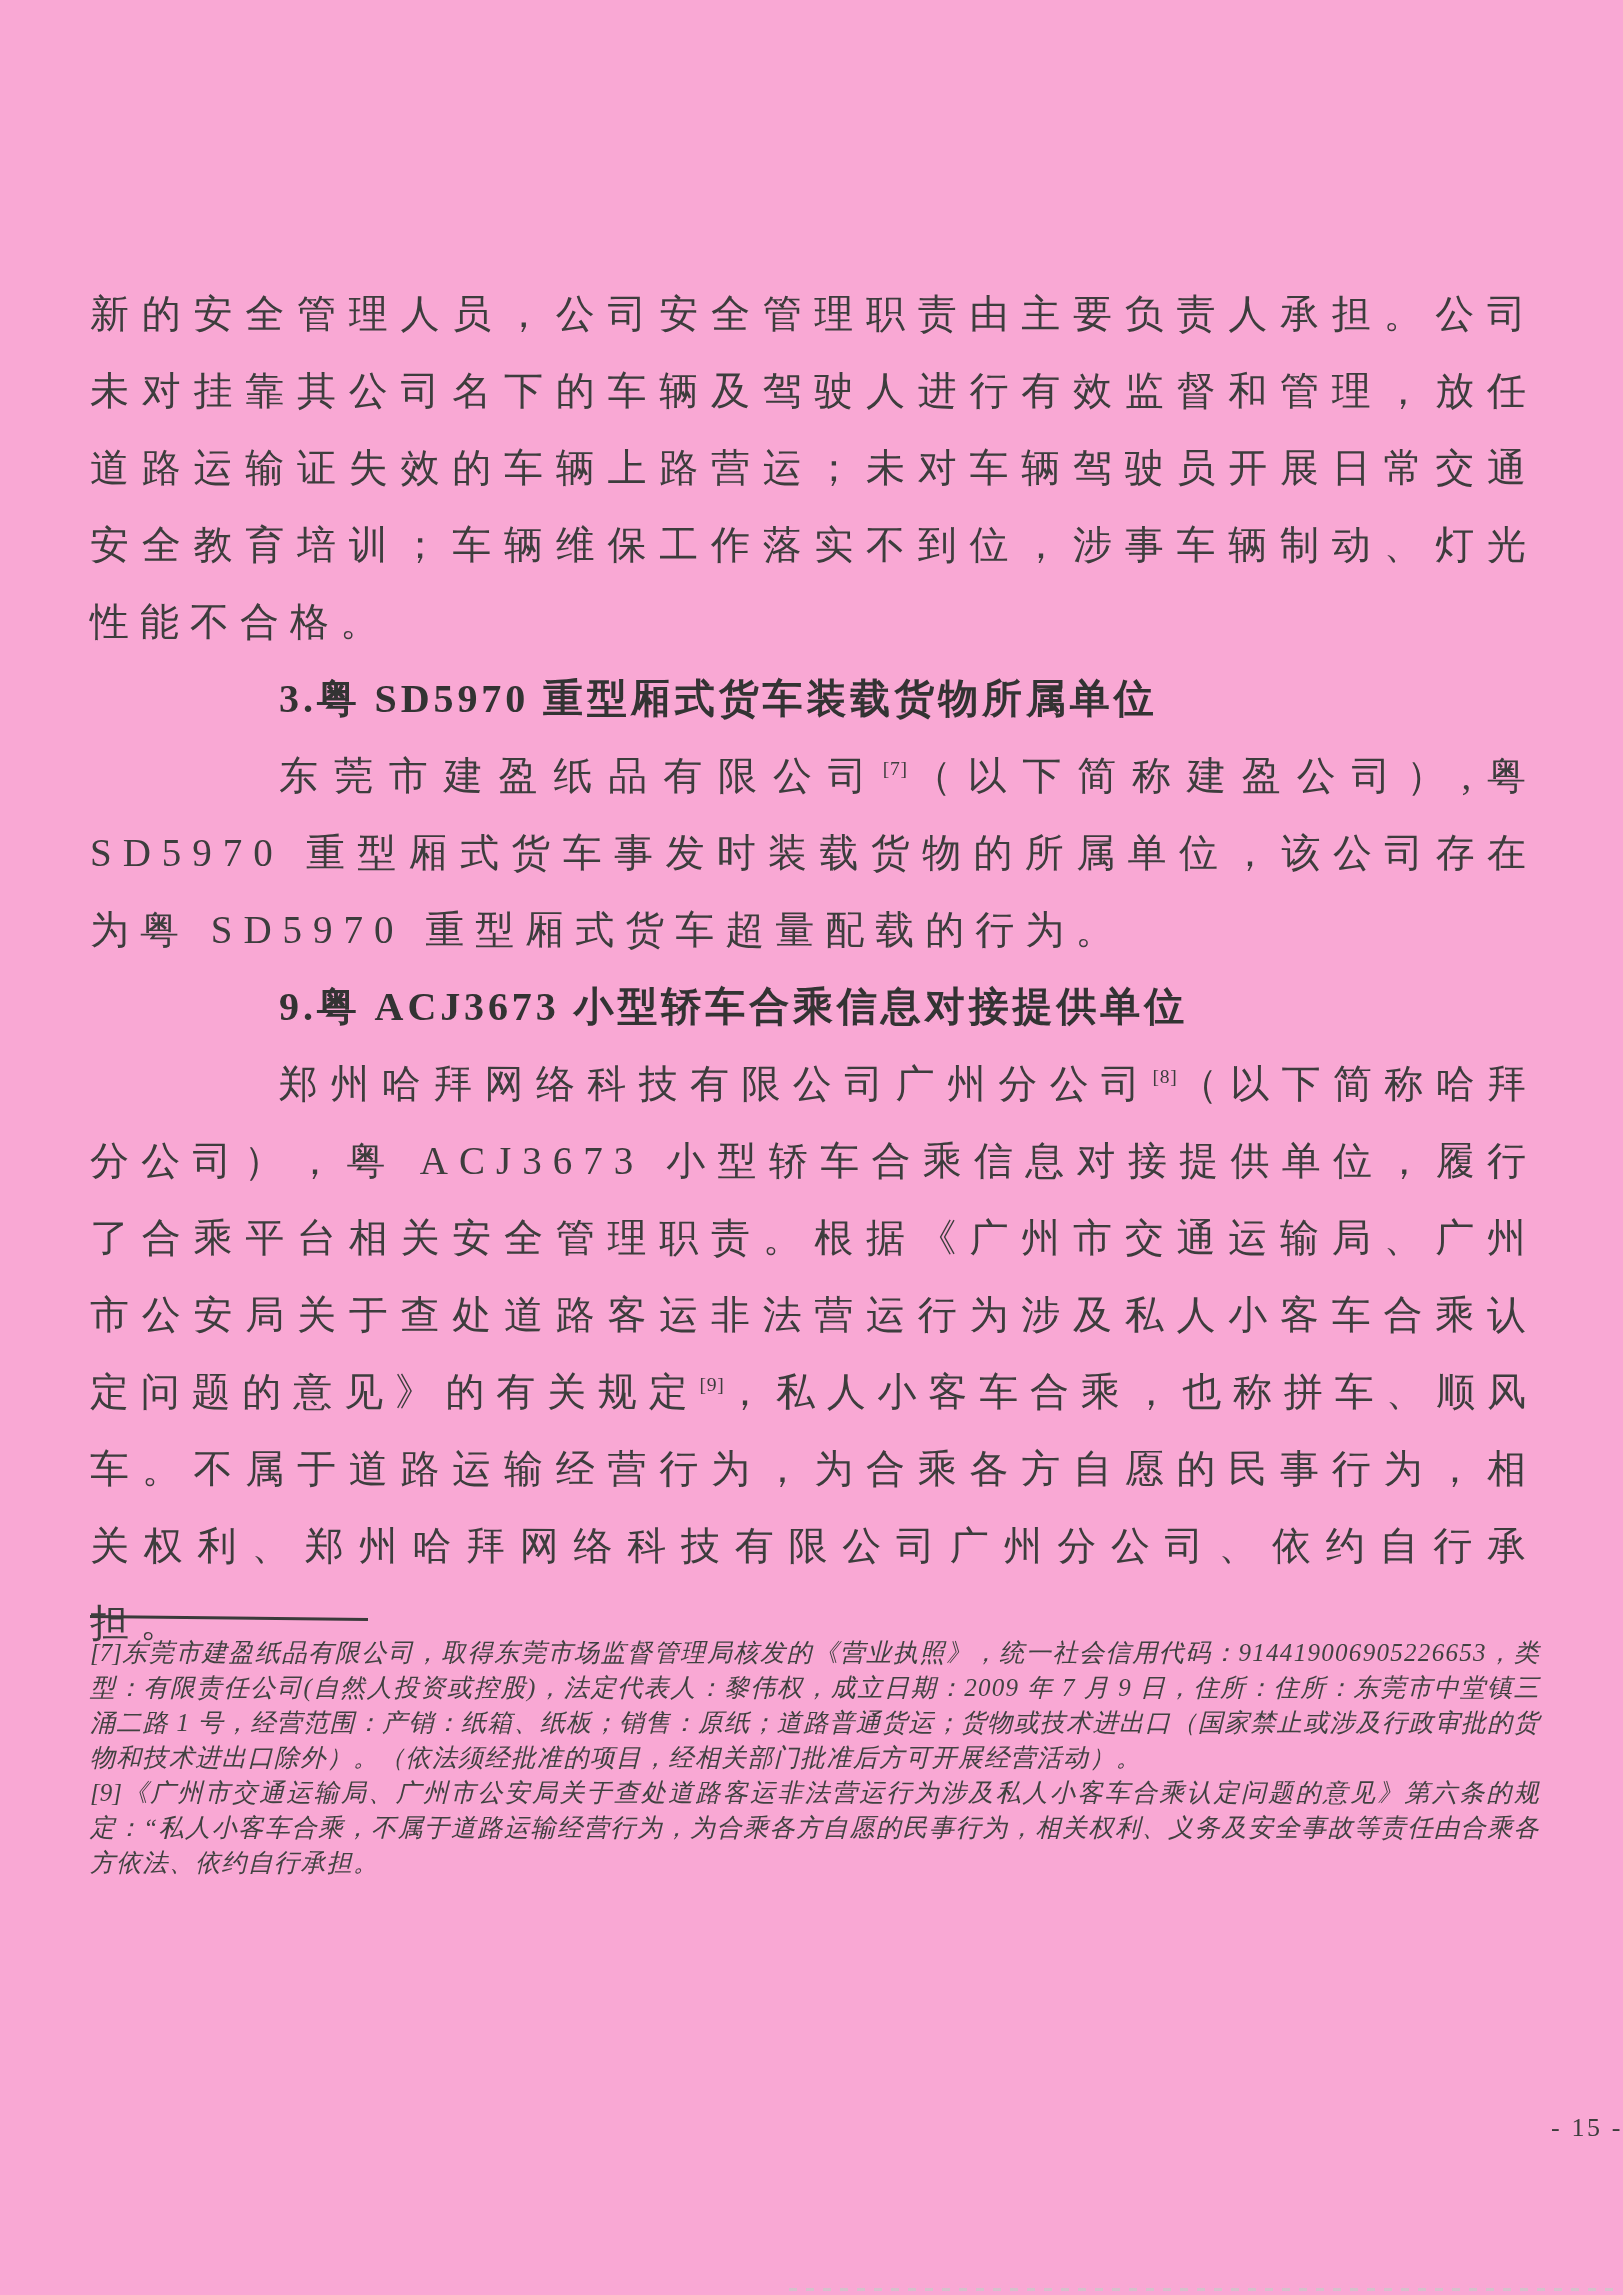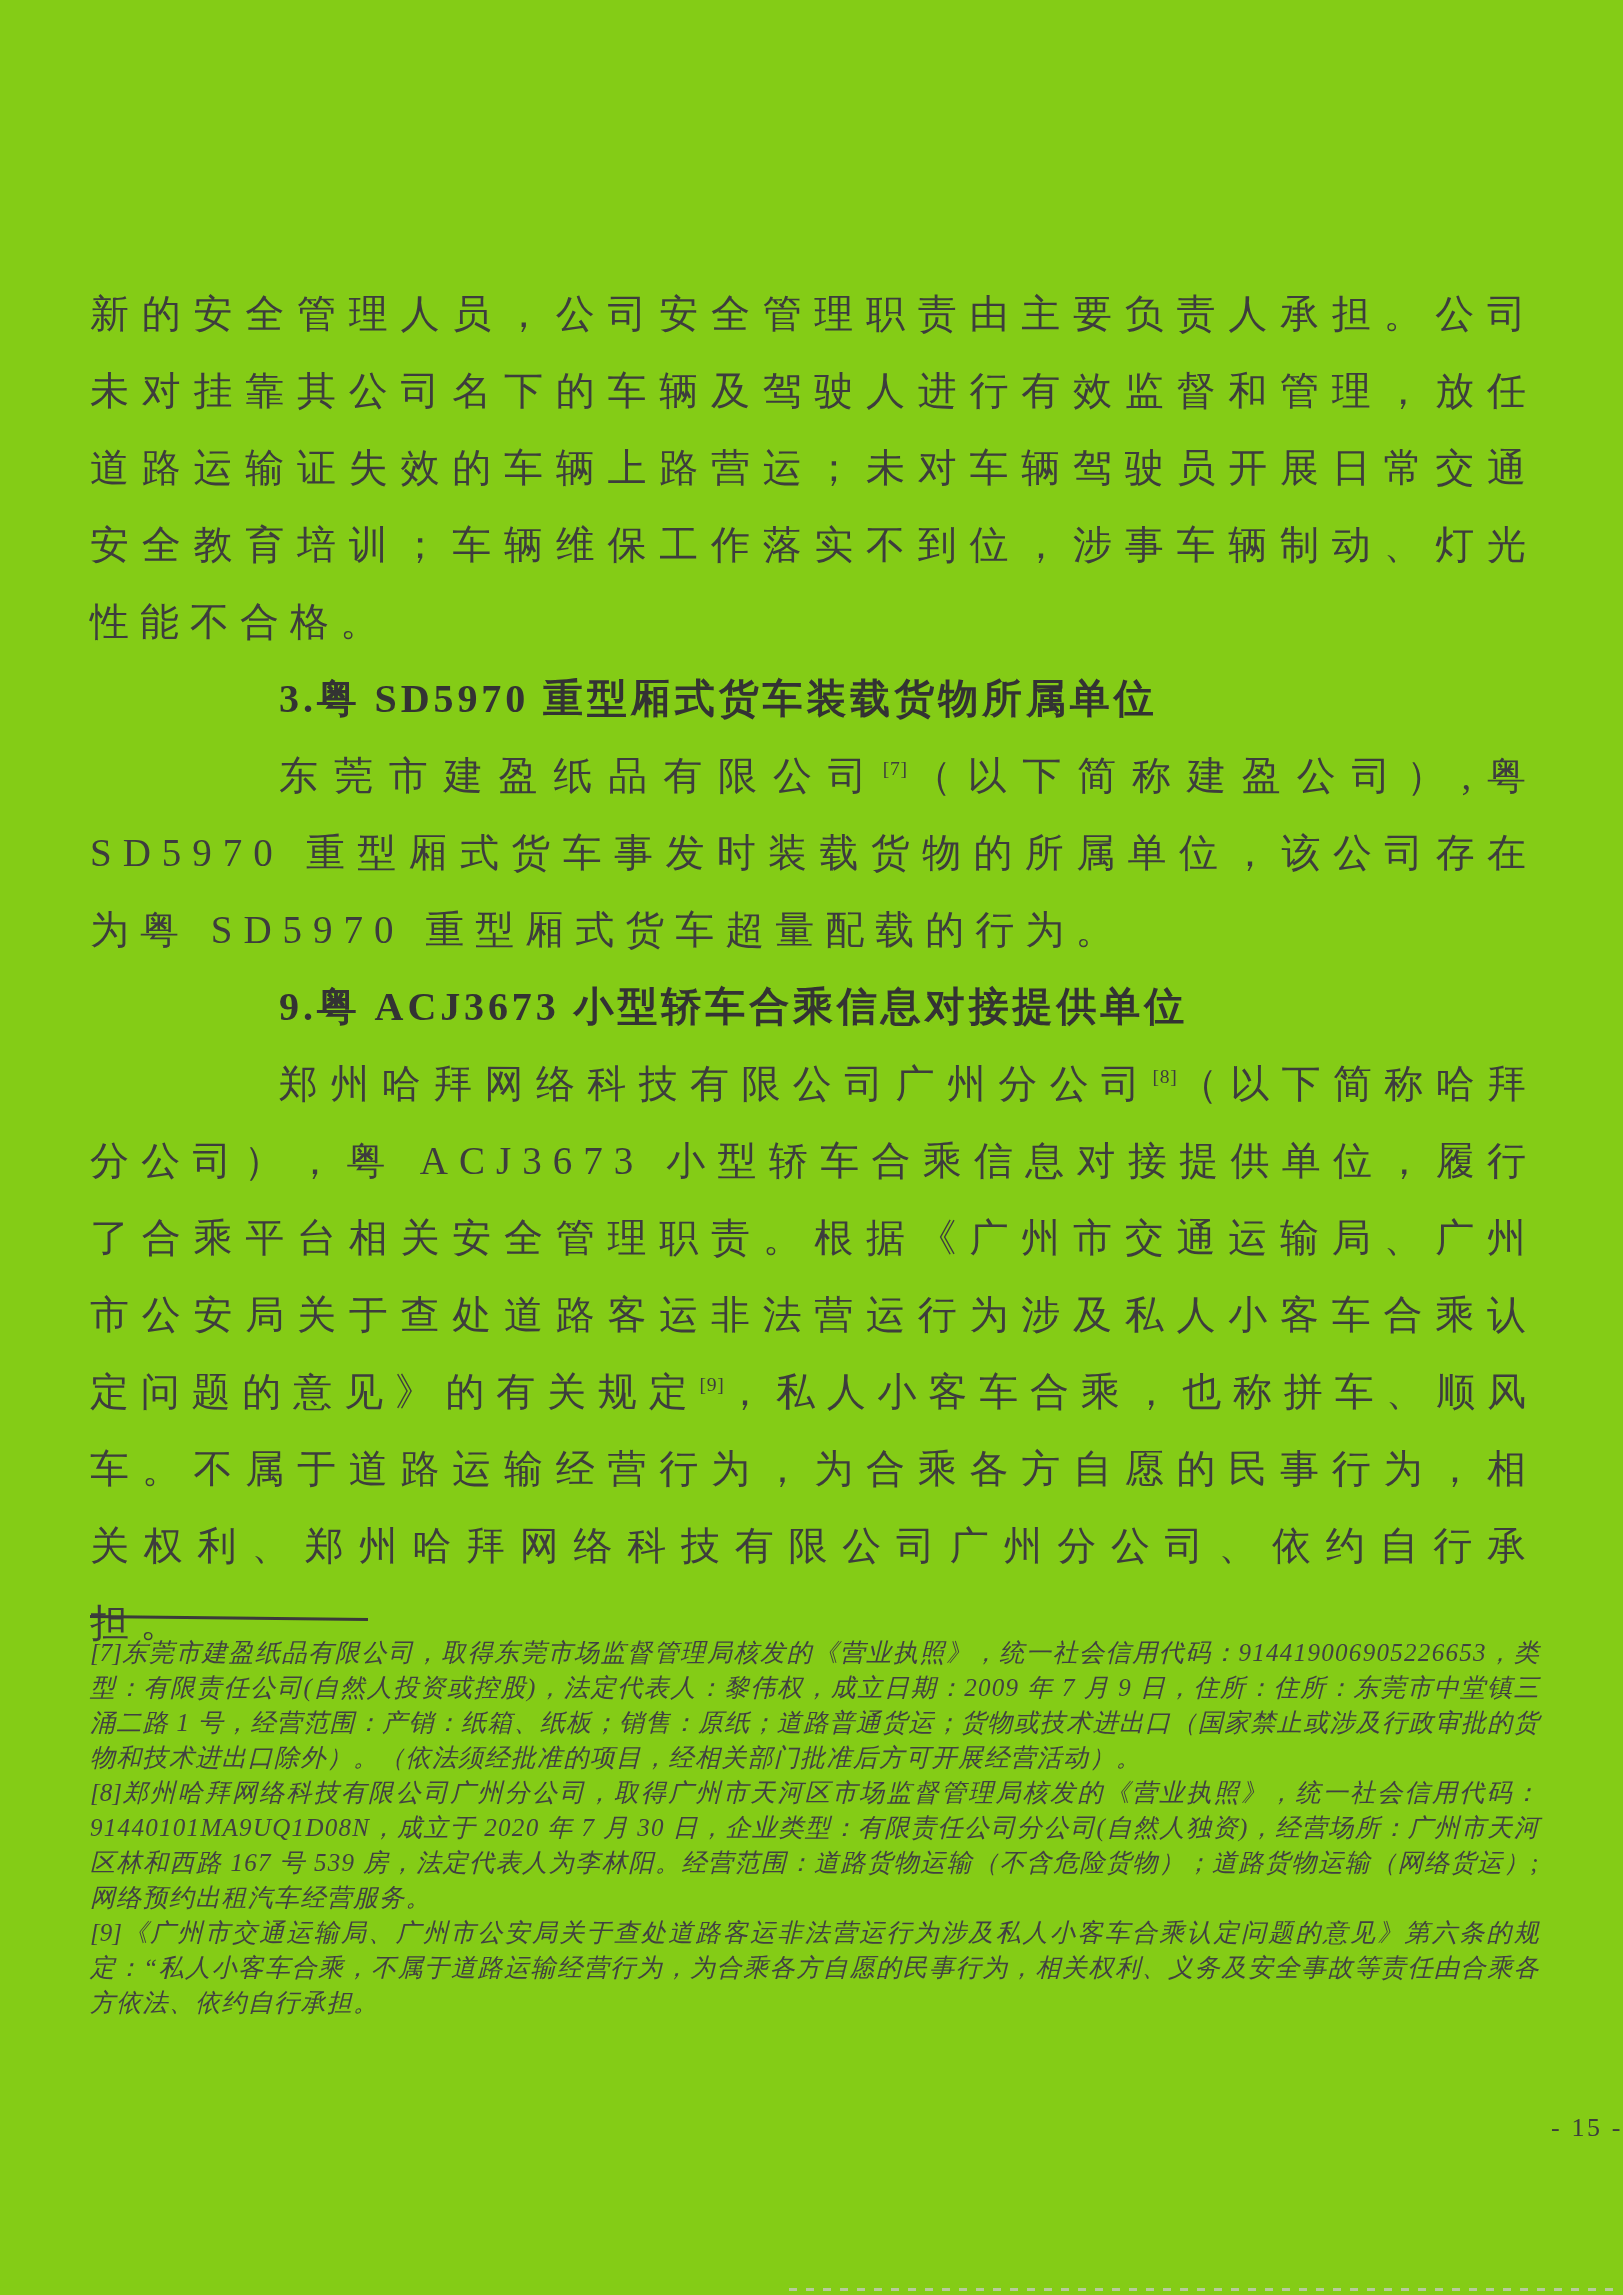--- a/index.html
+++ b/index.html
@@ -5,21 +5,21 @@
   html, body {
     margin: 0;
     padding: 0;
     background: #e9e9e9;
   }
   .page {
     position: relative;
     width: 1623px;
     height: 2295px;
     margin: 0 auto;
-    background: #84cc16;
+    background: #f9a8d4;
     overflow: hidden;
     font-family: "Liberation Serif", "DejaVu Serif", serif;
     color: #3d3d3d;
   }
   .content {
     position: absolute;
     left: 90px;
     top: 275px;
     width: 1447px;
   }
@@ -116,21 +116,20 @@
 
     <p class="para indent"><span>郑州哈拜网络科技有限公司广州分公司</span><sup class="fnref">[8]</sup><span>（以下简称哈拜分公司），粤 ACJ3673 小型轿车合乘信息对接提供单位，履行了合乘平台相关安全管理职责。根据《广州市交通运输局、广州市公安局关于查处道路客运非法营运行为涉及私人小客车合乘认定问题的意见》的有关规定</span><sup class="fnref">[9]</sup><span>，私人小客车合乘，也称拼车、顺风车。不属于道路运输经营行为，为合乘各方自愿的民事行为，相关权利、郑州哈拜网络科技有限公司广州分公司、依约自行承担。</span></p>
 
   </div>
 
   <div class="footnotes">
     <div class="fn-rule"></div>
 
     <p class="fn"><span class="fn-marker">[7]</span><span>东莞市建盈纸品有限公司，取得东莞市场监督管理局核发的《营业执照》，统一社会信用代码：914419006905226653，类型：有限责任公司(自然人投资或控股)，法定代表人：黎伟权，成立日期：2009 年 7 月 9 日，住所：住所：东莞市中堂镇三涌二路 1 号，经营范围：产销：纸箱、纸板；销售：原纸；道路普通货运；货物或技术进出口（国家禁止或涉及行政审批的货物和技术进出口除外）。（依法须经批准的项目，经相关部门批准后方可开展经营活动）。</span></p>
 
-    <p class="fn"><span class="fn-marker">[8]</span><span>郑州哈拜网络科技有限公司广州分公司，取得广州市天河区市场监督管理局核发的《营业执照》，统一社会信用代码：91440101MA9UQ1D08N，成立于 2020 年 7 月 30 日，企业类型：有限责任公司分公司(自然人独资)，经营场所：广州市天河区林和西路 167 号 539 房，法定代表人为李林阳。经营范围：道路货物运输（不含危险货物）；道路货物运输（网络货运）;网络预约出租汽车经营服务。</span></p>
 
     <p class="fn"><span class="fn-marker">[9]</span><span>《广州市交通运输局、广州市公安局关于查处道路客运非法营运行为涉及私人小客车合乘认定问题的意见》第六条的规定：“私人小客车合乘，不属于道路运输经营行为，为合乘各方自愿的民事行为，相关权利、义务及安全事故等责任由合乘各方依法、依约自行承担。</span></p>
   </div>
 
   <div class="page-number">- 15 -</div>
 
   <div class="scan-strip"></div>
 
 </div>
 

